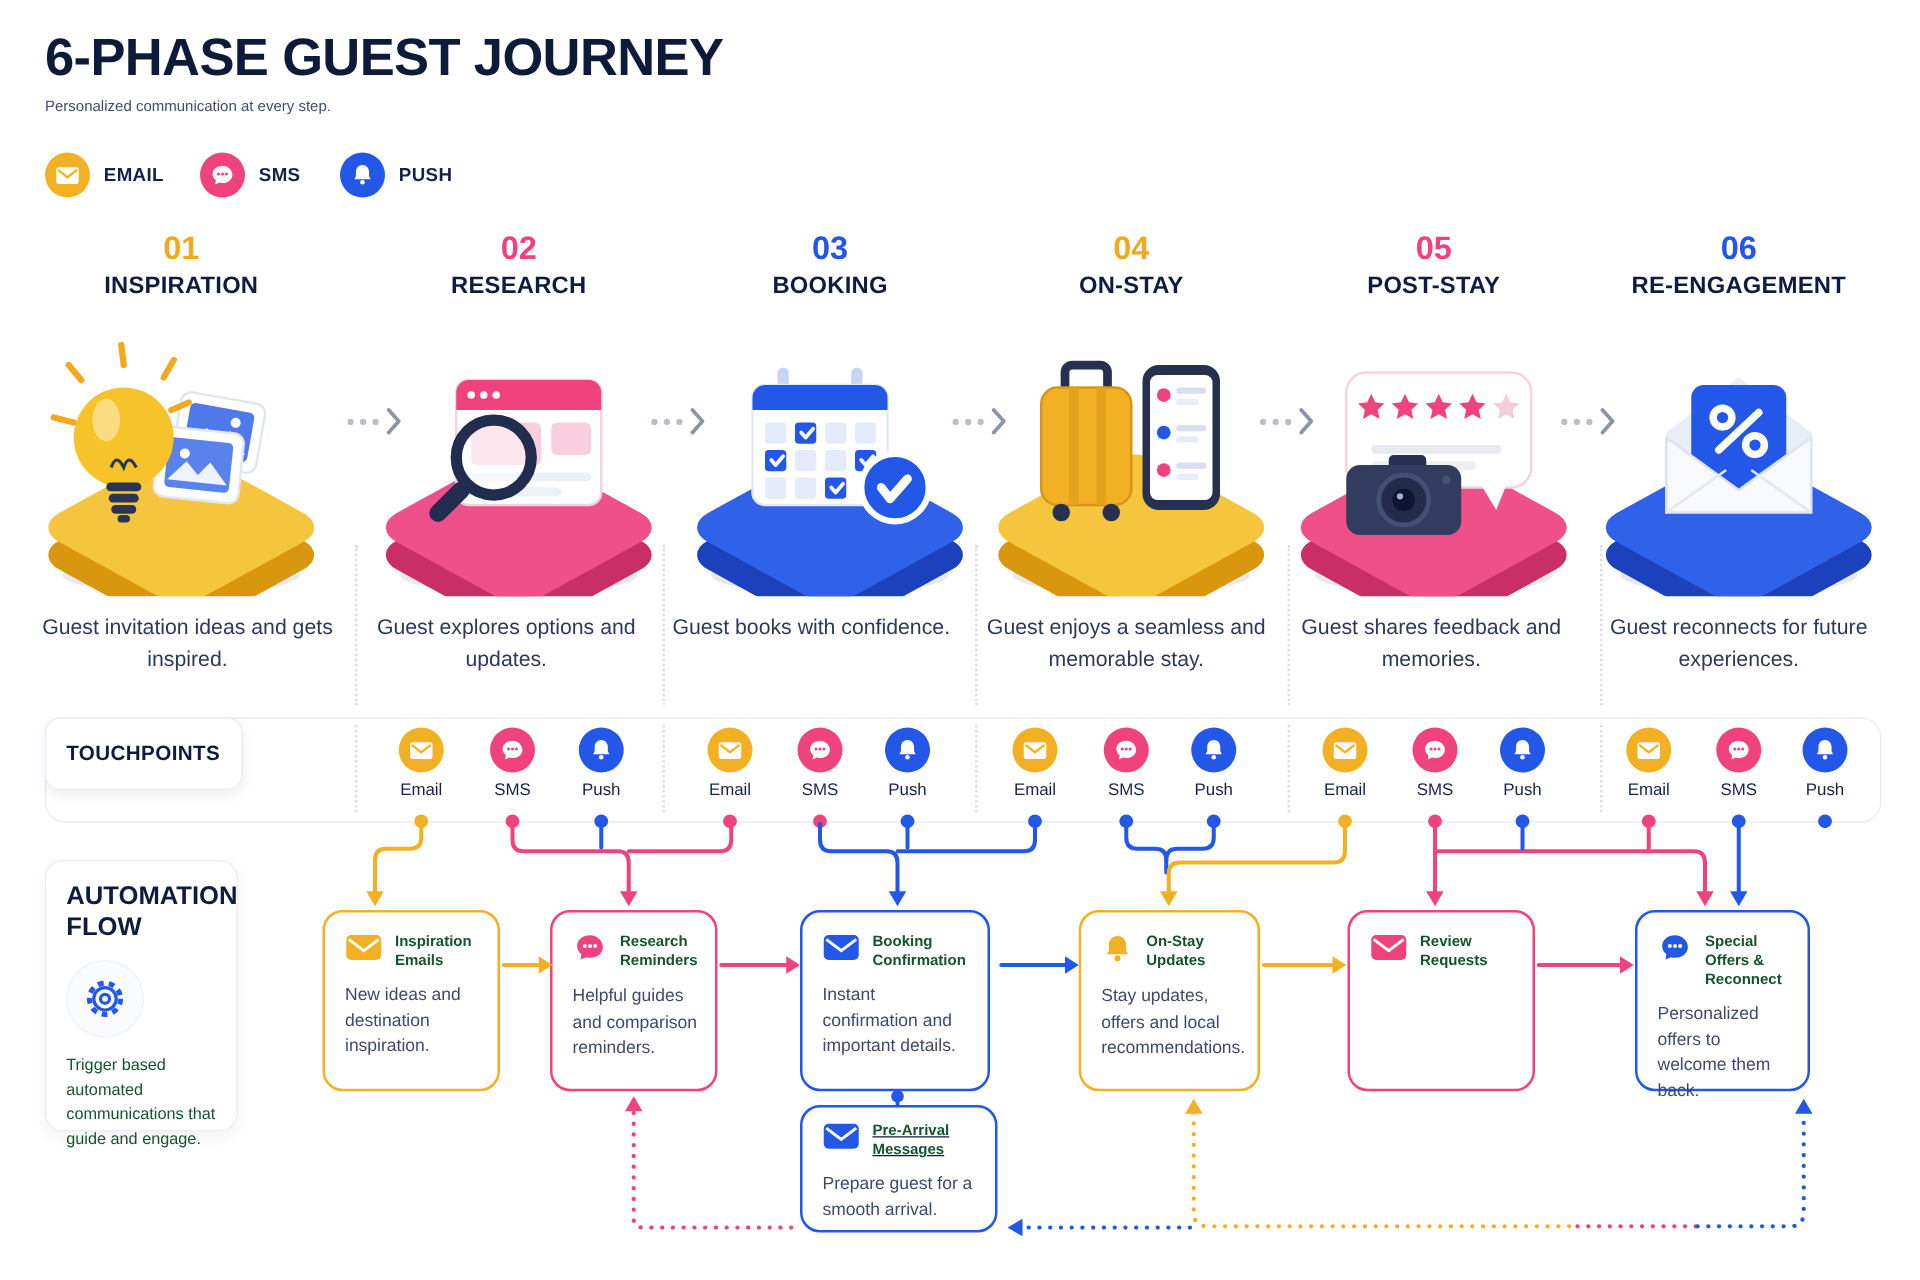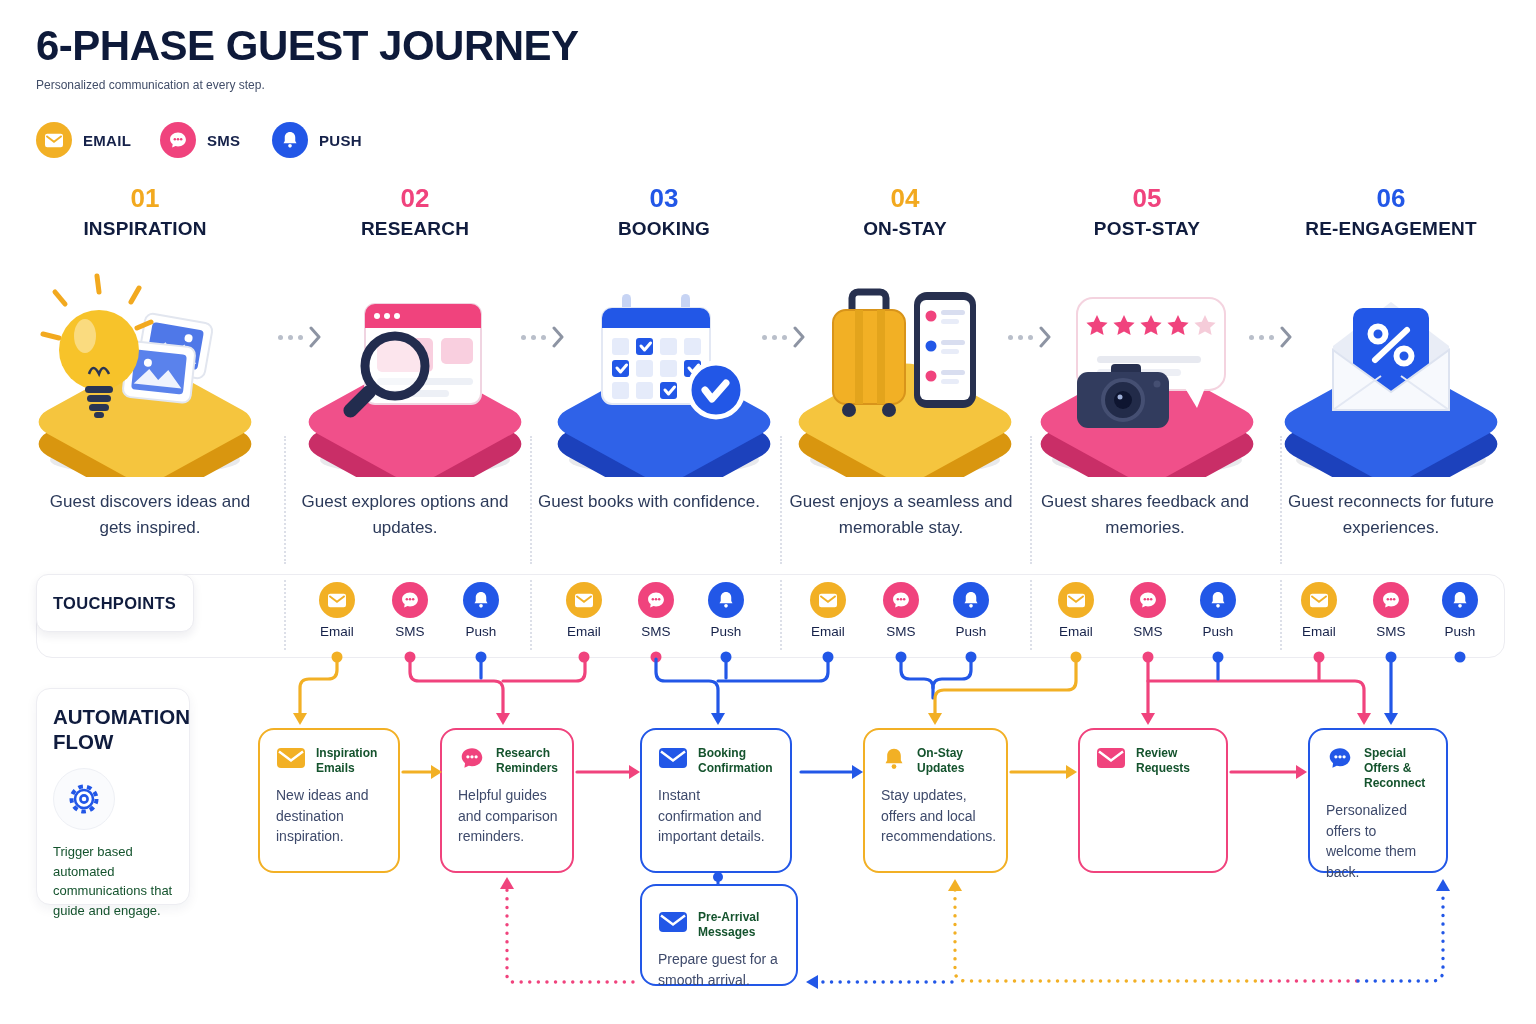--- a/index.html
+++ b/index.html
@@ -38,21 +38,21 @@
   .auto-title{font-size:20.5px;font-weight:900;color:#101c3e;line-height:1.2;}
   .gear-wrap{margin-top:14px;width:60px;height:60px;border-radius:50%;background:#fafbfd;border:1.5px solid #eef0f5;
              display:flex;align-items:center;justify-content:center;}
   .auto-desc{margin-top:12px;width:132px;font-size:13px;line-height:1.5;color:#14532d;}
   
   .fbox{position:absolute;top:728px;height:145px;background:#fff;border:2px solid;border-radius:16px;box-sizing:border-box;}
   .fbox-head{display:flex;align-items:flex-start;gap:10px;padding:16px 12px 0 16px;}
   .fbox-title{font-size:12px;font-weight:bold;color:#14532d;line-height:1.25;}
   .fbox-body{padding:9px 14px 0 16px;font-size:14px;color:#3e4a6b;line-height:1.48;}
   .pre{top:884px;height:102px;}
-  .pre .fbox-head{padding-top:24px;}
+  .pre .fbox-head{padding-top:11px;text-decoration:underline;}
   svg.overlay{position:absolute;left:0;top:0;pointer-events:none;}
 </style>
 </head>
 <body>
 
 <div class="abs title">6-PHASE GUEST JOURNEY</div>
 <div class="abs subtitle">Personalized communication at every step.</div>
 
 <div class="abs legend-item" style="left:36px">
   <span class="legend-circle" style="background:#F2B025;color:#F2B025">
@@ -335,21 +335,21 @@
     <svg width="14" height="22" viewBox="0 0 14 22">
       <path d="M3 2 L11 11 L3 20" fill="none" stroke="#8d94a3" stroke-width="3" stroke-linecap="round" stroke-linejoin="round"></path>
     </svg>
   </div>
 
 <div class="abs divider" style="left:284px"></div>
 <div class="abs divider" style="left:530px"></div>
 <div class="abs divider" style="left:780px"></div>
 <div class="abs divider" style="left:1030px"></div>
 <div class="abs divider" style="left:1280px"></div>
-<div class="abs phase-desc" style="left:32px">Guest discovers ideas and gets inspired.</div>
+<div class="abs phase-desc" style="left:32px">Guest invitation ideas and gets inspired.</div>
 <div class="abs phase-desc" style="left:287px">Guest explores options and updates.</div>
 <div class="abs phase-desc" style="left:531px">Guest books with confidence.</div>
 <div class="abs phase-desc" style="left:783px">Guest enjoys a seamless and memorable stay.</div>
 <div class="abs phase-desc" style="left:1027px">Guest shares feedback and memories.</div>
 <div class="abs phase-desc" style="left:1273px">Guest reconnects for future experiences.</div>
 
 <div class="abs tp-frame"></div>
 <div class="abs tp-div" style="left:284px"></div>
 <div class="abs tp-div" style="left:530px"></div>
 <div class="abs tp-div" style="left:780px"></div>

